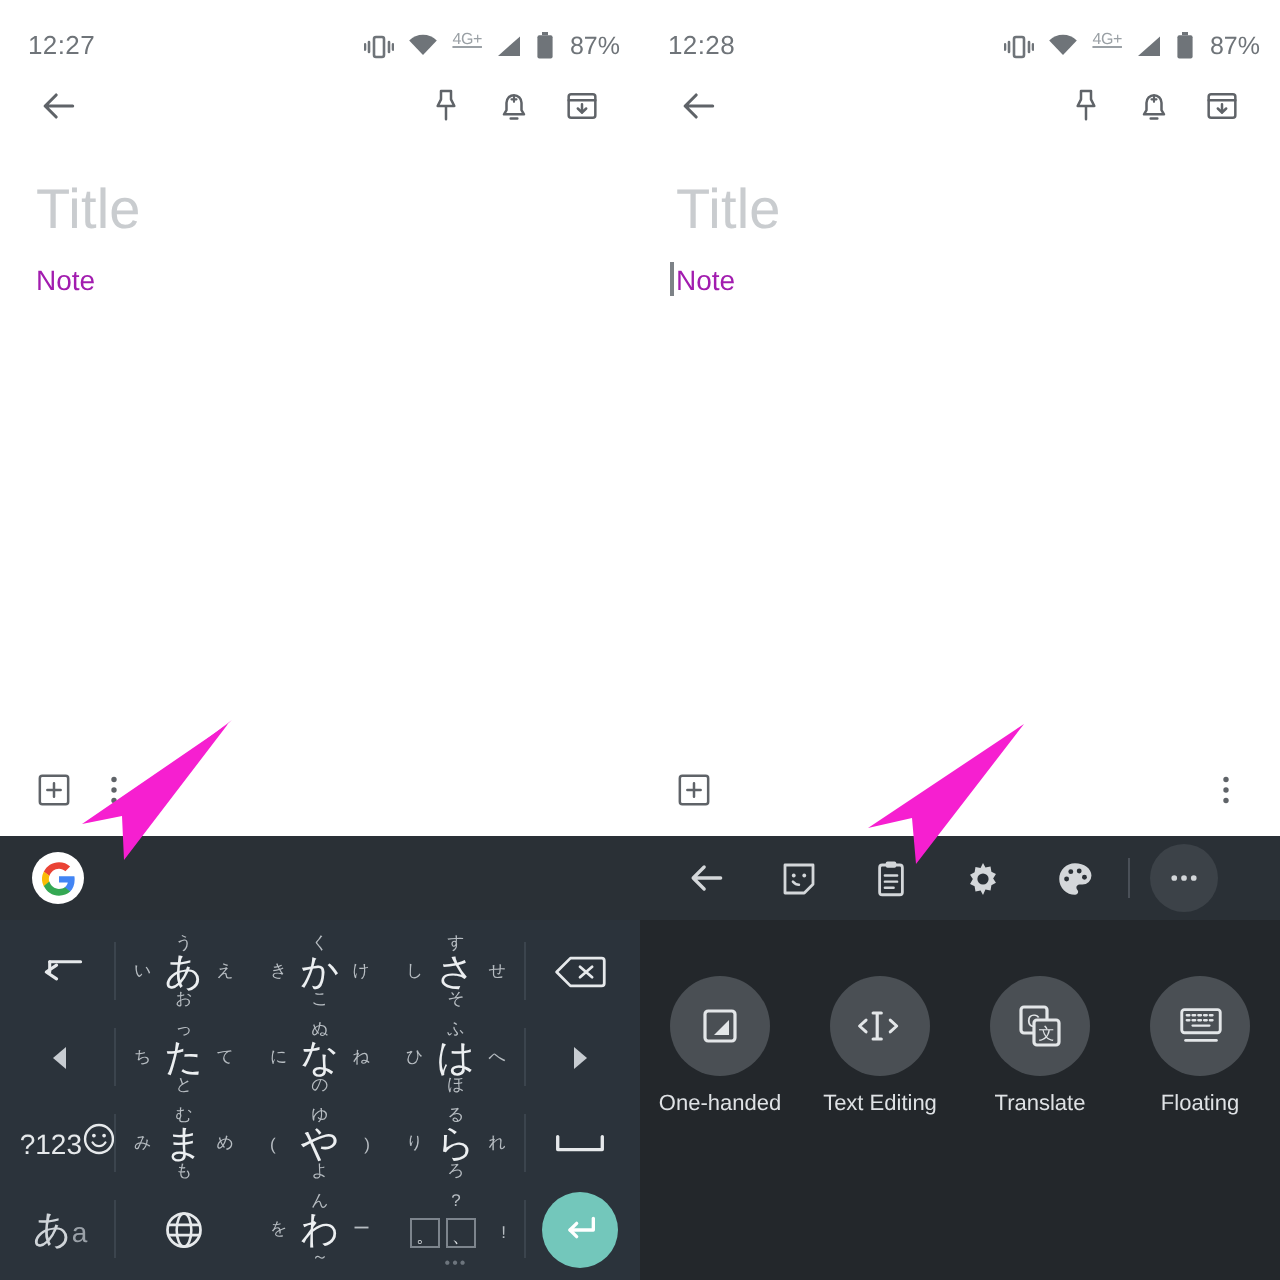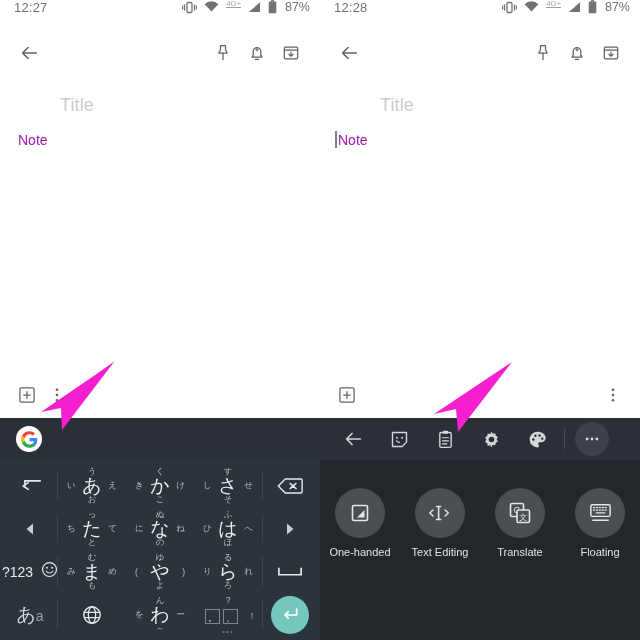--- a/index.html
+++ b/index.html
@@ -7,21 +7,21 @@
     width: 640px; height: 640px;
     font-family: "Liberation Sans", sans-serif;
     background: #ffffff;
     overflow: hidden;
   }
   .screen { position: relative; width: 640px; height: 640px; display: flex; }
   .panel { position: relative; width: 320px; height: 640px; background: #ffffff; overflow: hidden; }
 
   
   .statusbar {
-    height: 30px; display: flex; align-items: flex-start;
+    height: 30px; display: flex; align-items: flex-end;
     padding: 0 10px 0 14px; color: #6f7479; font-size: 13px;
   }
   .status-clock { letter-spacing: .2px; }
   .status-icons { margin-left: auto; display: flex; align-items: center; gap: 7px; }
   .status-icons svg { display: block; }
   .net-label { font-size: 8px; color: #9aa0a5; letter-spacing: -.2px; position: relative; top: -4px; text-decoration: underline; }
   .status-batt-text { font-size: 12.5px; color: #6f7479; margin-left: 1px; }
 
   
   .app-toolbar {
@@ -29,21 +29,21 @@
   }
   .tb-icon {
     width: 34px; height: 34px; display: flex; align-items: center; justify-content: center;
     color: #5f6368;
   }
   .tb-spacer { flex: 1; }
 
   
   .note-body { padding: 14px 18px 0 18px; }
   .note-title {
-    font-size: 18px; color: #c9cccf; line-height: 30px; letter-spacing: .1px; margin-left: 42px;
+    font-size: 28px; color: #c9cccf; line-height: 30px; letter-spacing: .1px;
   }
   .note-text {
     font-size: 14px; color: #a21caf; line-height: 24px; margin-top: 8px;
     position: relative; display: inline-block;
   }
   .caret {
     position: absolute; left: -3px; top: 3px; width: 1.5px; height: 17px;
     background: #7d8287;
   }
 
@@ -293,21 +293,21 @@
             <span class="key-sep" style="right:-1px"></span>
           </div>
           <div class="key side">
             <svg width="14" height="14" viewBox="0 0 14 14">
                 <path d="M4 1.5 10.5 7 4 12.5z" fill="#c7ccd1"></path>
               </svg>
           </div>
         </div>
 
         <div class="kb-row">
-          <div class="key side" style="flex:0 0 56px; justify-content:space-between;">
+          <div class="key side" style="flex:0 0 56px; justify-content:flex-end;">
             <span class="k-label">?123</span>
             <span>
               <svg width="17" height="17" viewBox="0 0 20 20">
                   <circle cx="10" cy="10" r="8.2" fill="none" stroke="#e6e9eb" stroke-width="1.4"></circle>
                   <circle cx="7" cy="8" r="1.1" fill="#e6e9eb"></circle>
                   <circle cx="13" cy="8" r="1.1" fill="#e6e9eb"></circle>
                   <path d="M6.2 12c1 1.5 2.3 2.2 3.8 2.2S12.8 13.5 13.8 12" fill="none" stroke="#e6e9eb" stroke-width="1.3" stroke-linecap="round"></path>
                 </svg>
             </span>
             <span class="key-sep"></span>

